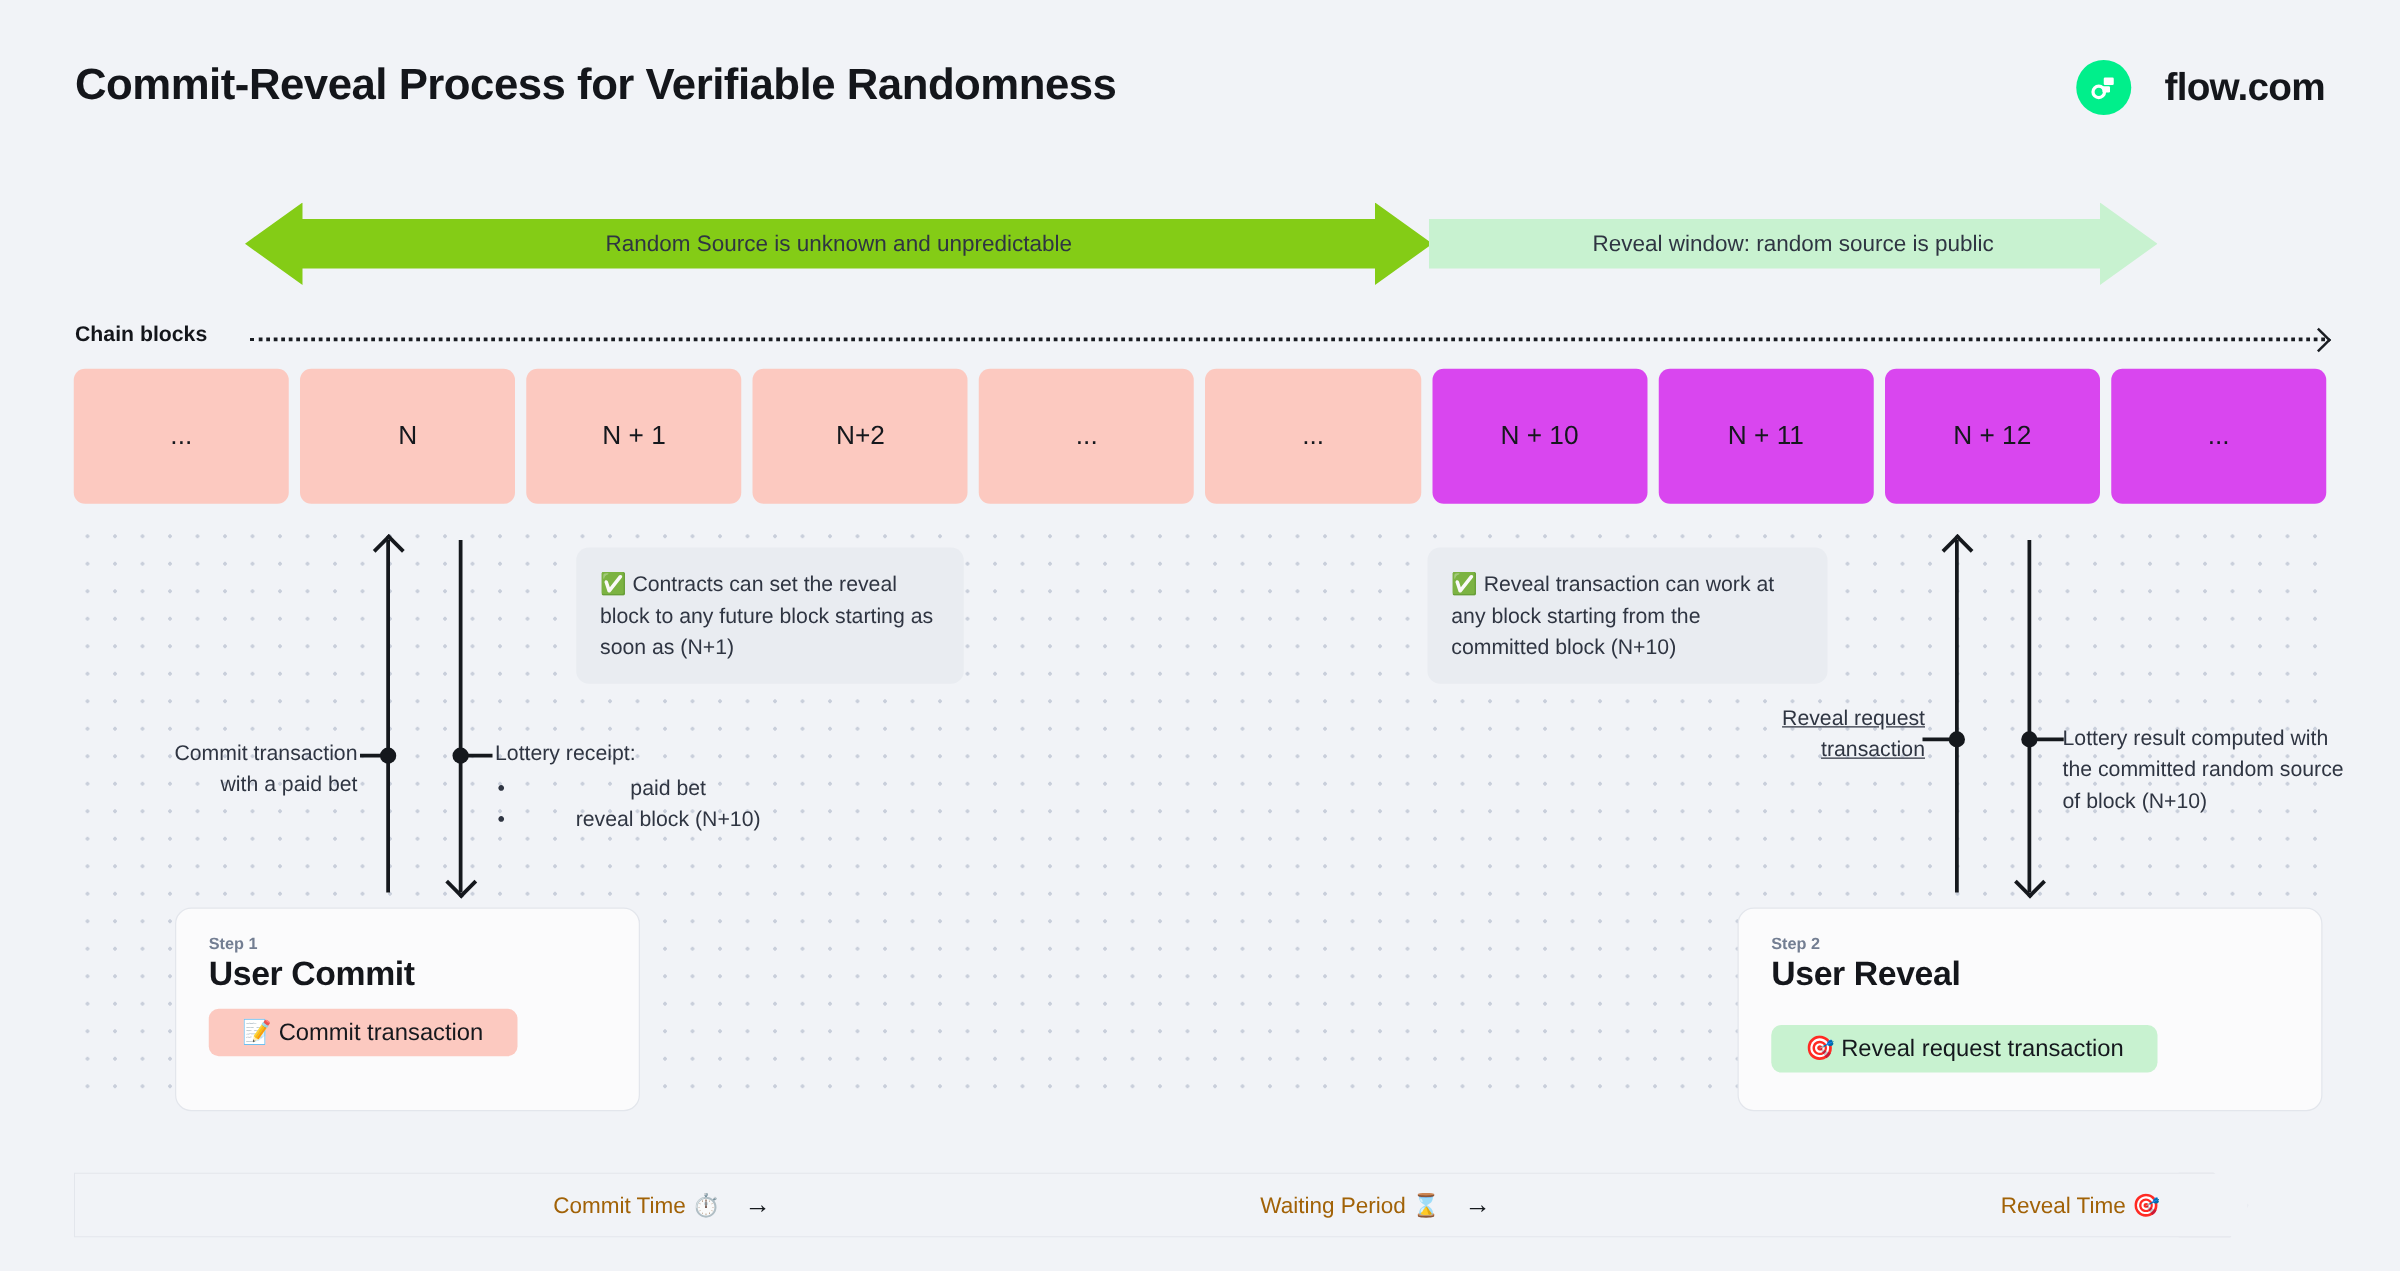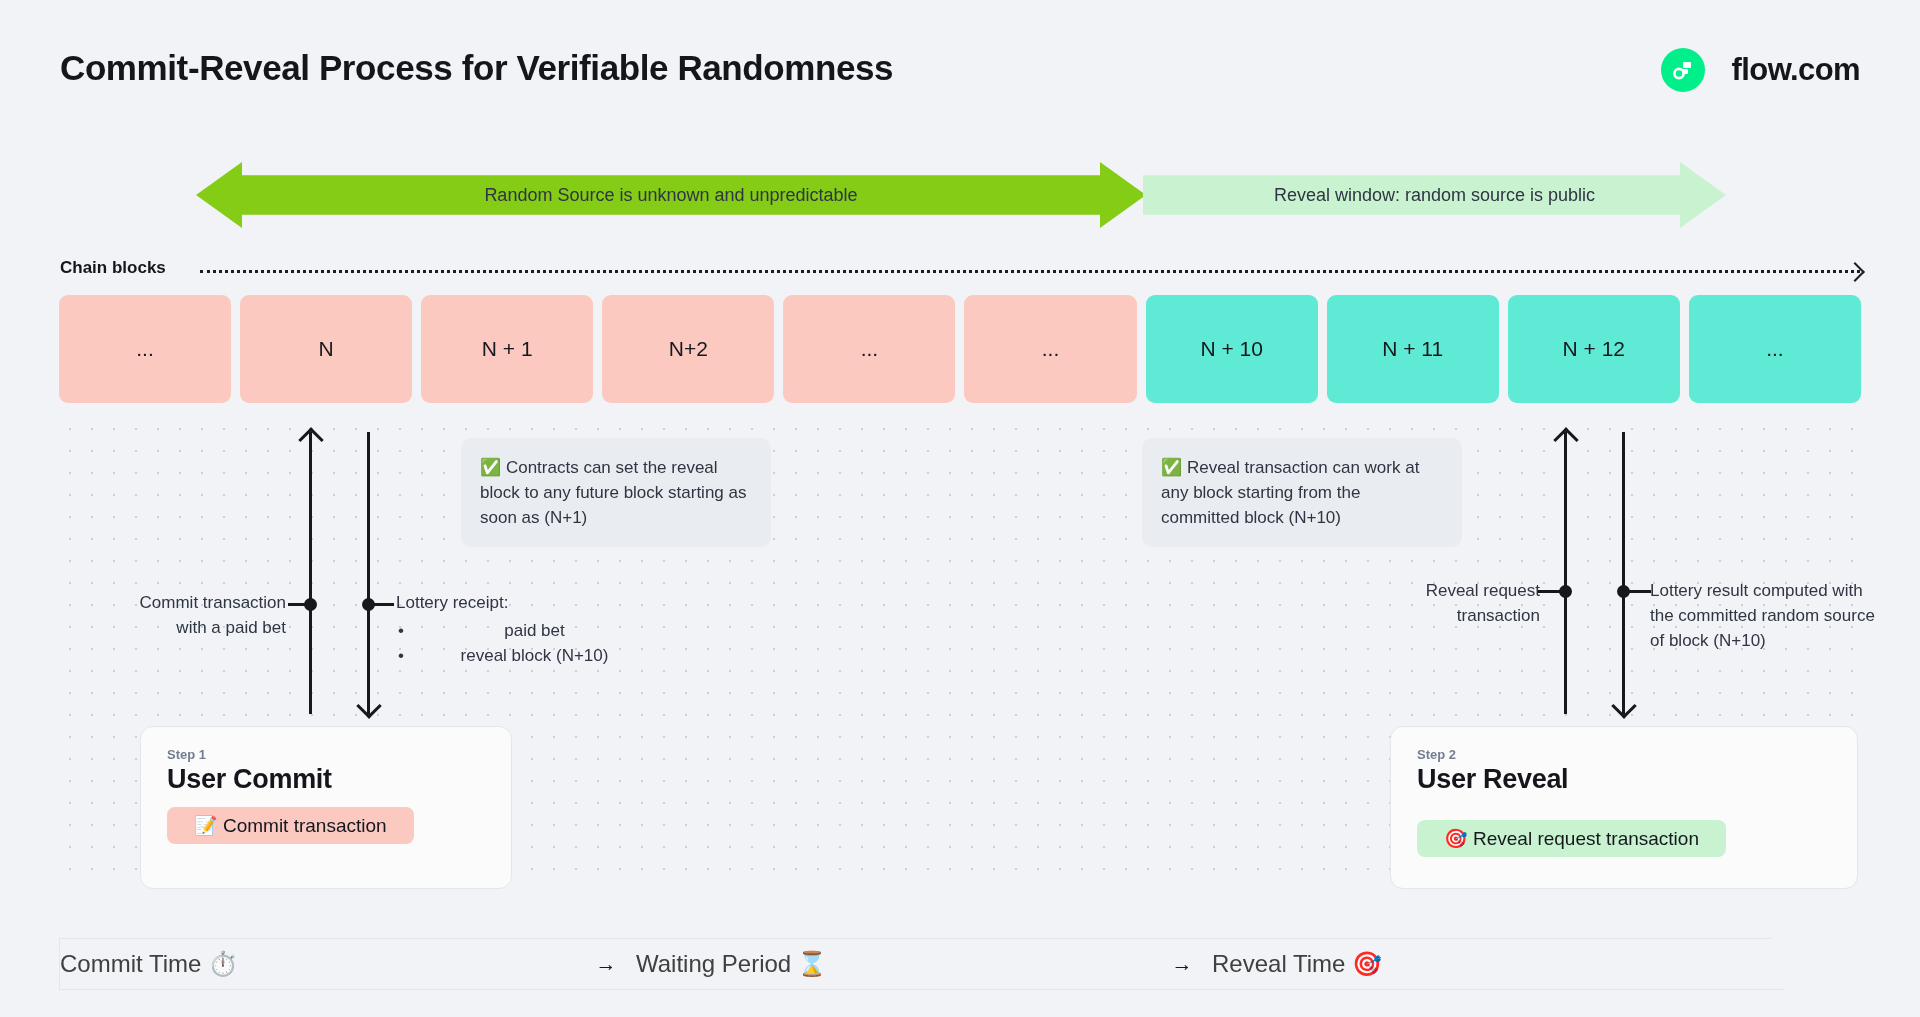--- a/index.html
+++ b/index.html
@@ -44,21 +44,21 @@
   .chain-rule::after {
     content: ""; position: absolute; right: -2px; top: -8px;
     width: 12px; height: 12px; border-top: 2.5px solid #1a1d23; border-right: 2.5px solid #1a1d23;
     transform: rotate(45deg);
   }
   .blocks-row { position: absolute; left: 59px; top: 295px; right: 59px; display: flex; gap: 9px; }
   .block { flex: 1; height: 108px; border-radius: 9px;
            display: flex; align-items: center; justify-content: center;
            font-size: 21px; color: #15181d; }
   .block.pink  { background: #fcc9c0; }
-  .block.green { background: #5eead4; }
+  .block.green { background: #d946ef; }
 
   
   .dot-canvas {
     position: absolute; left: 59px; top: 418px; right: 59px; height: 470px;
     background-image: radial-gradient(#c9cfdb 1.3px, transparent 1.3px);
     background-size: 22px 22px;
   }
 
   
   .mline { position: absolute; width: 3px; background: #15181d; }
@@ -97,21 +97,21 @@
   .pill-pink { background: #fcc9c0; }
   .pill-green { background: #c8f2d0; margin-top: 25px; }
 
   
   .timeline {
     position: absolute; left: 59px; top: 938px; width: 1740px; height: 52px;
     background: #f1f3f7; border: 1px solid #e3e6ec;
     display: flex; align-items: center;
     clip-path: polygon(0 0, calc(100% - 56px) 0, calc(100% - 56px) -26px, 100% 50%, calc(100% - 56px) 126px, calc(100% - 56px) 100%, 0 100%);
   }
-  .tl-seg { flex: 1; text-align: left; font-size: 24px; color: #404040; white-space: nowrap; }
+  .tl-seg { flex: 1; text-align: right; font-size: 18px; color: #a16207; white-space: nowrap; }
   .tl-arrow { width: 60px; text-align: center; font-size: 21px; color: #15181d; }
 </style>
 </head>
 <body>
 
 <div id="root">
 
   <div class="page-title">Commit-Reveal Process for Verifiable Randomness</div>
   <div class="brand">
     <div class="brand-mark">
@@ -180,21 +180,21 @@
   </div>
 
   <div class="side-label" style="left:396px; top:590px; width:260px;">
     <div>Lottery receipt:</div>
     <ul>
       <li>paid bet</li>
       <li>reveal block (N+10)</li>
     </ul>
   </div>
 
-  <div class="side-label" style="left:1340px; top:578px; width:200px; text-align:right;">
+  <div class="side-label" style="left:1340px; top:562px; width:200px; text-align:right;text-decoration:underline;">
     <div>Reveal request</div>
     <div>transaction</div>
   </div>
 
   <div class="side-label" style="left:1650px; top:578px; width:225px;">Lottery result computed with the committed random source of block (N+10)</div>
 
   <div class="step-card" style="left:140px;">
     <div class="step-kicker">Step 1</div>
     <div class="step-title">User Commit</div>
     <div class="step-pill pill-pink">

